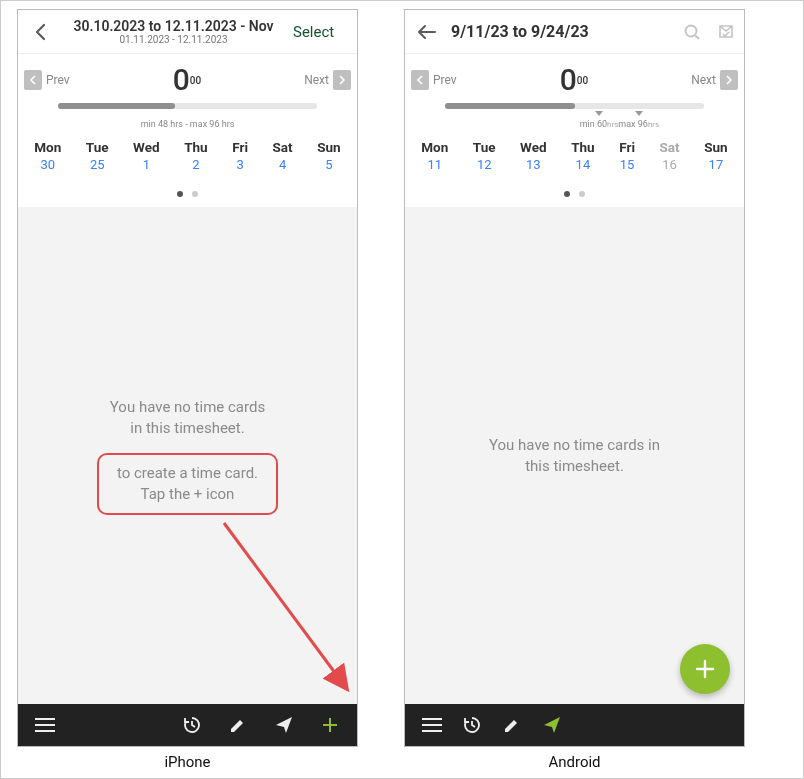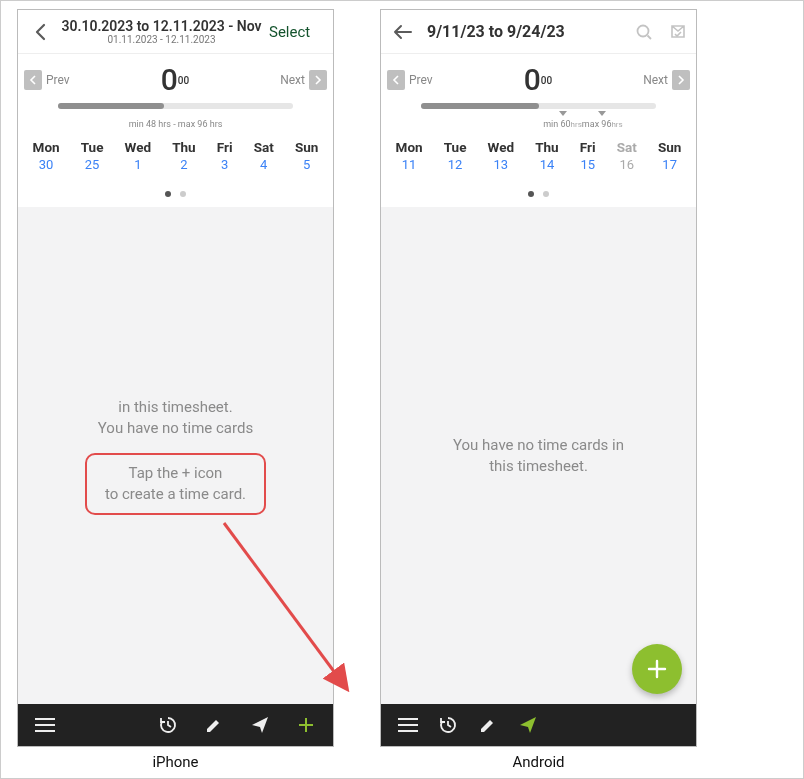--- a/index.html
+++ b/index.html
@@ -10,21 +10,21 @@
     height: 779px;
     position: relative;
     border: 1px solid #ccc;
   }
   .wrap {
     display: flex;
     gap: 46px;
     padding: 8px 16px 0 16px;
   }
   .phone {
-    width: 317px;
+    width: 341px;
     border: 1px solid #bbb;
     background: #fff;
     display: flex;
     flex-direction: column;
     height: 738px;
     position: relative;
   }
   .caption {
     text-align: center;
     font-size: 15px;
@@ -241,26 +241,26 @@
             <div class="dd">5</div>
           </div>
       </div>
       <div class="dots">
         <span class="dot active"></span>
         <span class="dot"></span>
       </div>
 
       <div class="body-empty">
         <div class="msg1">
+          <div>You have no time cards</div>
           <div>in this timesheet.</div>
-          <div>You have no time cards</div>
         </div>
         <div class="hintbox">
+          <div>to create a time card.</div>
           <div>Tap the + icon</div>
-          <div>to create a time card.</div>
         </div>
 
         <svg class="arrow-overlay" style="left:198px; top:310px;" width="150" height="185" viewBox="0 0 150 185">
           <defs>
             <marker id="ah" markerWidth="9" markerHeight="9" refX="6" refY="4.5" orient="auto">
               <path d="M0,0 L9,4.5 L0,9 Z" fill="#e24b4b"></path>
             </marker>
           </defs>
           <line x1="8" y1="6" x2="128" y2="168" stroke="#e24b4b" stroke-width="3" marker-end="url(#ah)"></line>
         </svg>

